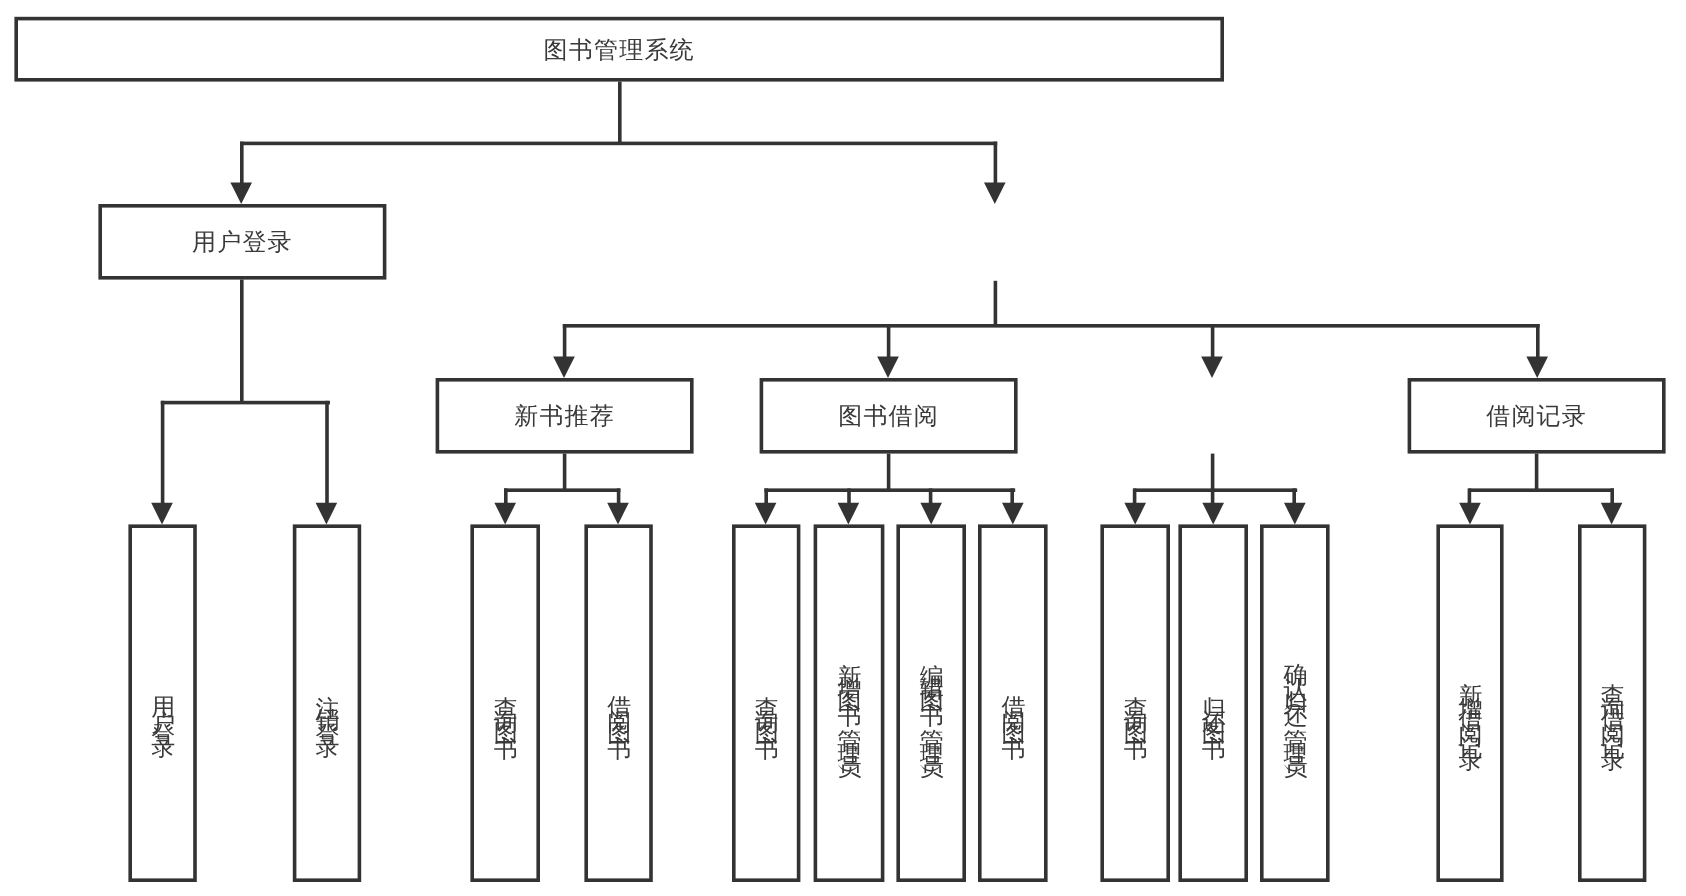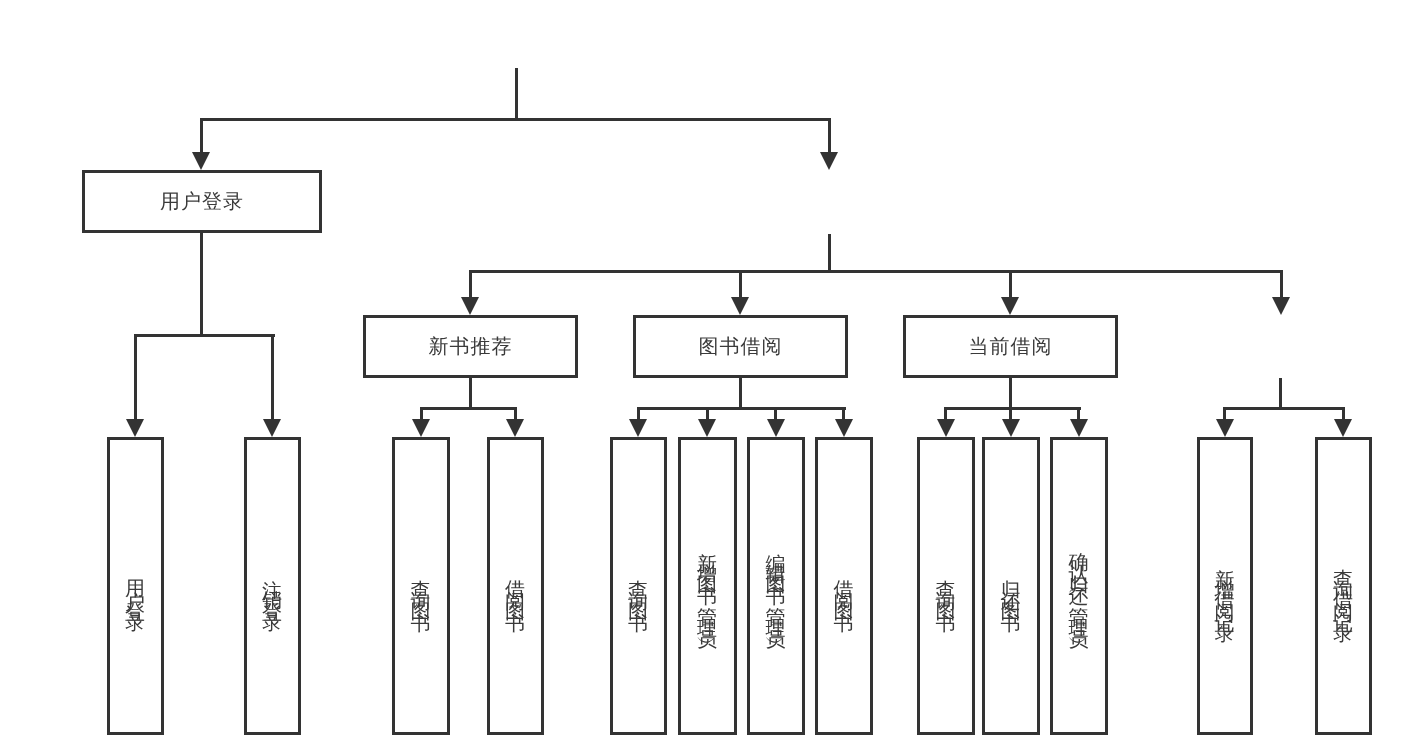--- a/index.html
+++ b/index.html
@@ -31,20 +31,23 @@
   }
   .watermark{
     position:absolute;font-size:20px;color:var(--watermark,#a8a8a8);white-space:nowrap;
   }
 </style>
 </head>
 <body>
 
 <div class="canvas" style="--line: #333333; --border: #333333; --text: #3a3a3a; --watermark: #a8a8a8; --background: #ffffff;">
 
+  <div class="box" style="left:12px;top:14px;width:1008px;height:54px">
+    <span class="lbl">图书管理系统</span>
+  </div>
 
   <div class="vl" style="left:515px;top:68px;height:52px"></div>
   <div class="hl" style="left:200px;top:118px;width:631px"></div>
   <div class="vl" style="left:200px;top:118px;height:36px"></div>
   <div class="arr" style="left:192px;top:152px"></div>
   <div class="vl" style="left:828px;top:118px;height:36px"></div>
   <div class="arr" style="left:820px;top:152px"></div>
 
   <div class="box" style="left:82px;top:170px;width:240px;height:63px">
     <span class="lbl">用户登录</span>
@@ -67,22 +70,22 @@
   <div class="arr" style="left:1001px;top:297px"></div>
   <div class="vl" style="left:1280px;top:270px;height:29px"></div>
   <div class="arr" style="left:1272px;top:297px"></div>
 
   <div class="box" style="left:633px;top:315px;width:215px;height:63px">
     <span class="lbl">图书借阅</span>
   </div>
   <div class="box" style="left:363px;top:315px;width:215px;height:63px">
     <span class="lbl">新书推荐</span>
   </div>
-  <div class="box" style="left:903px;top:315px;width:215px;height:63px">
-    <span class="lbl">当前借阅</span>
+  <div class="box" style="left:1173px;top:315px;width:215px;height:63px">
+    <span class="lbl">借阅记录</span>
   </div>
 
   <div class="vl" style="left:469px;top:378px;height:31px"></div>
   <div class="hl" style="left:420px;top:407px;width:97px"></div>
   <div class="vl" style="left:420px;top:407px;height:14px"></div>
   <div class="arr" style="left:412px;top:419px"></div>
   <div class="vl" style="left:514px;top:407px;height:14px"></div>
   <div class="arr" style="left:506px;top:419px"></div>
 
   <div class="vl" style="left:739px;top:378px;height:31px"></div>

